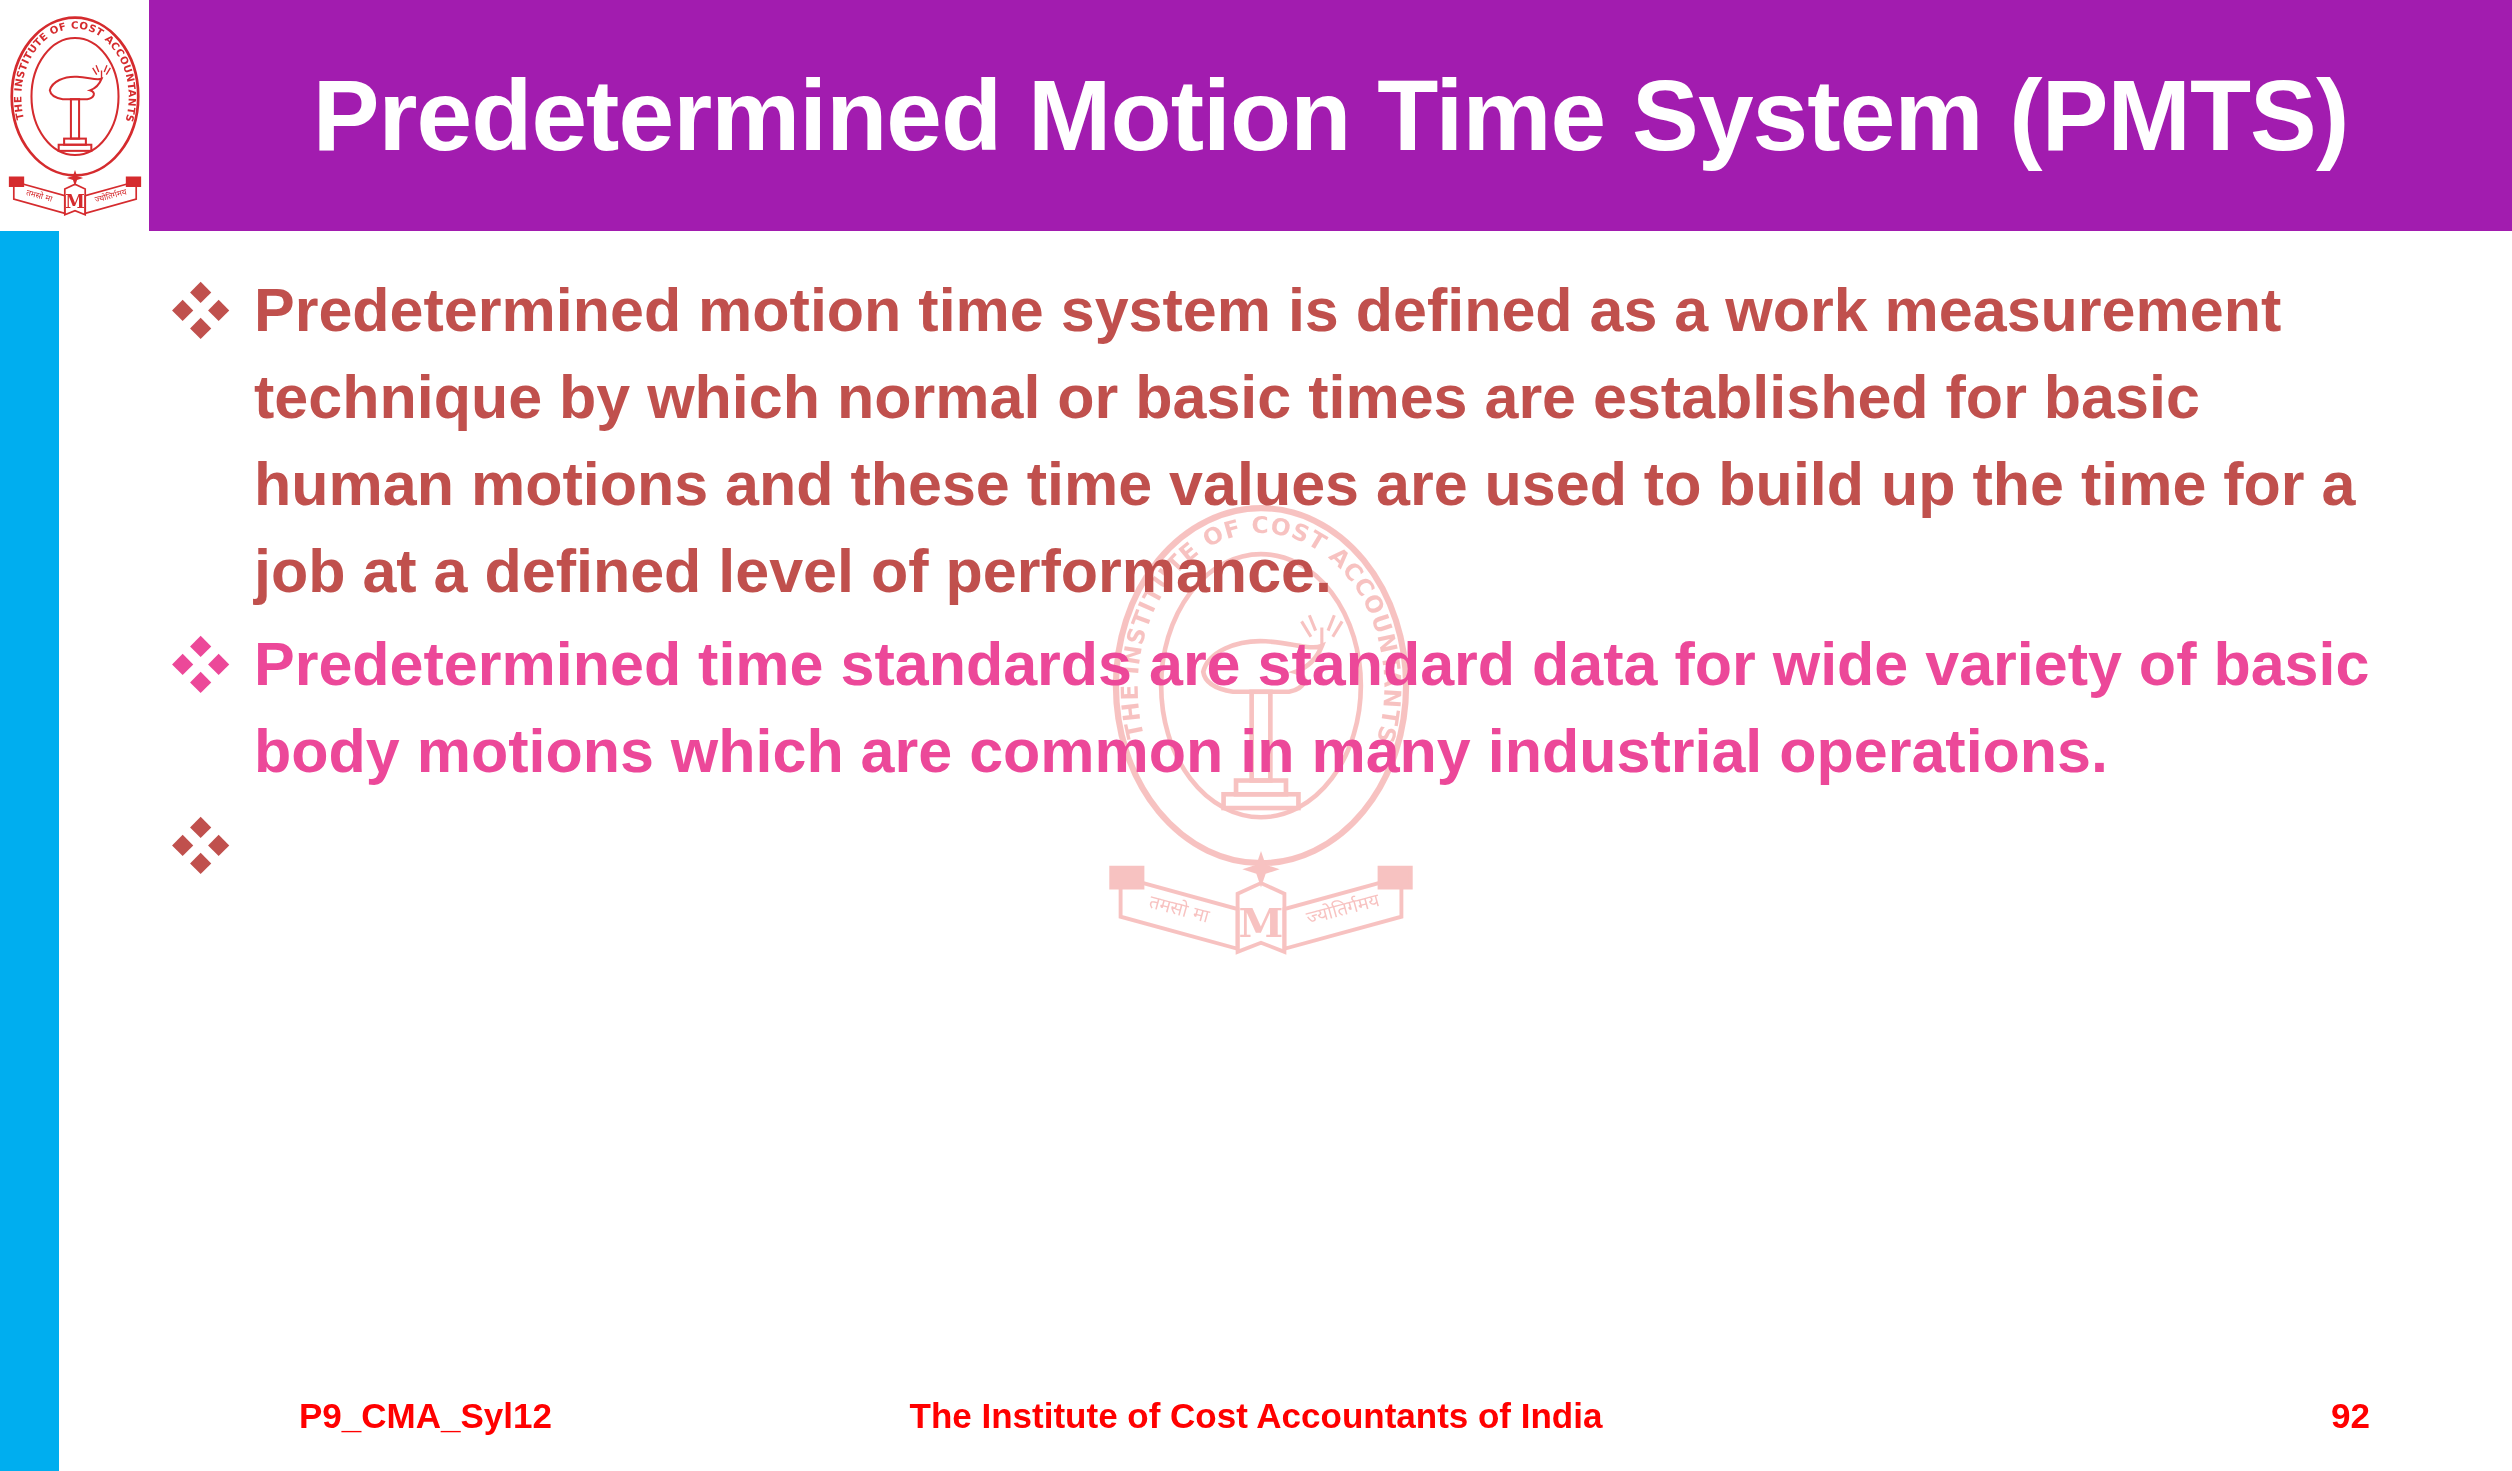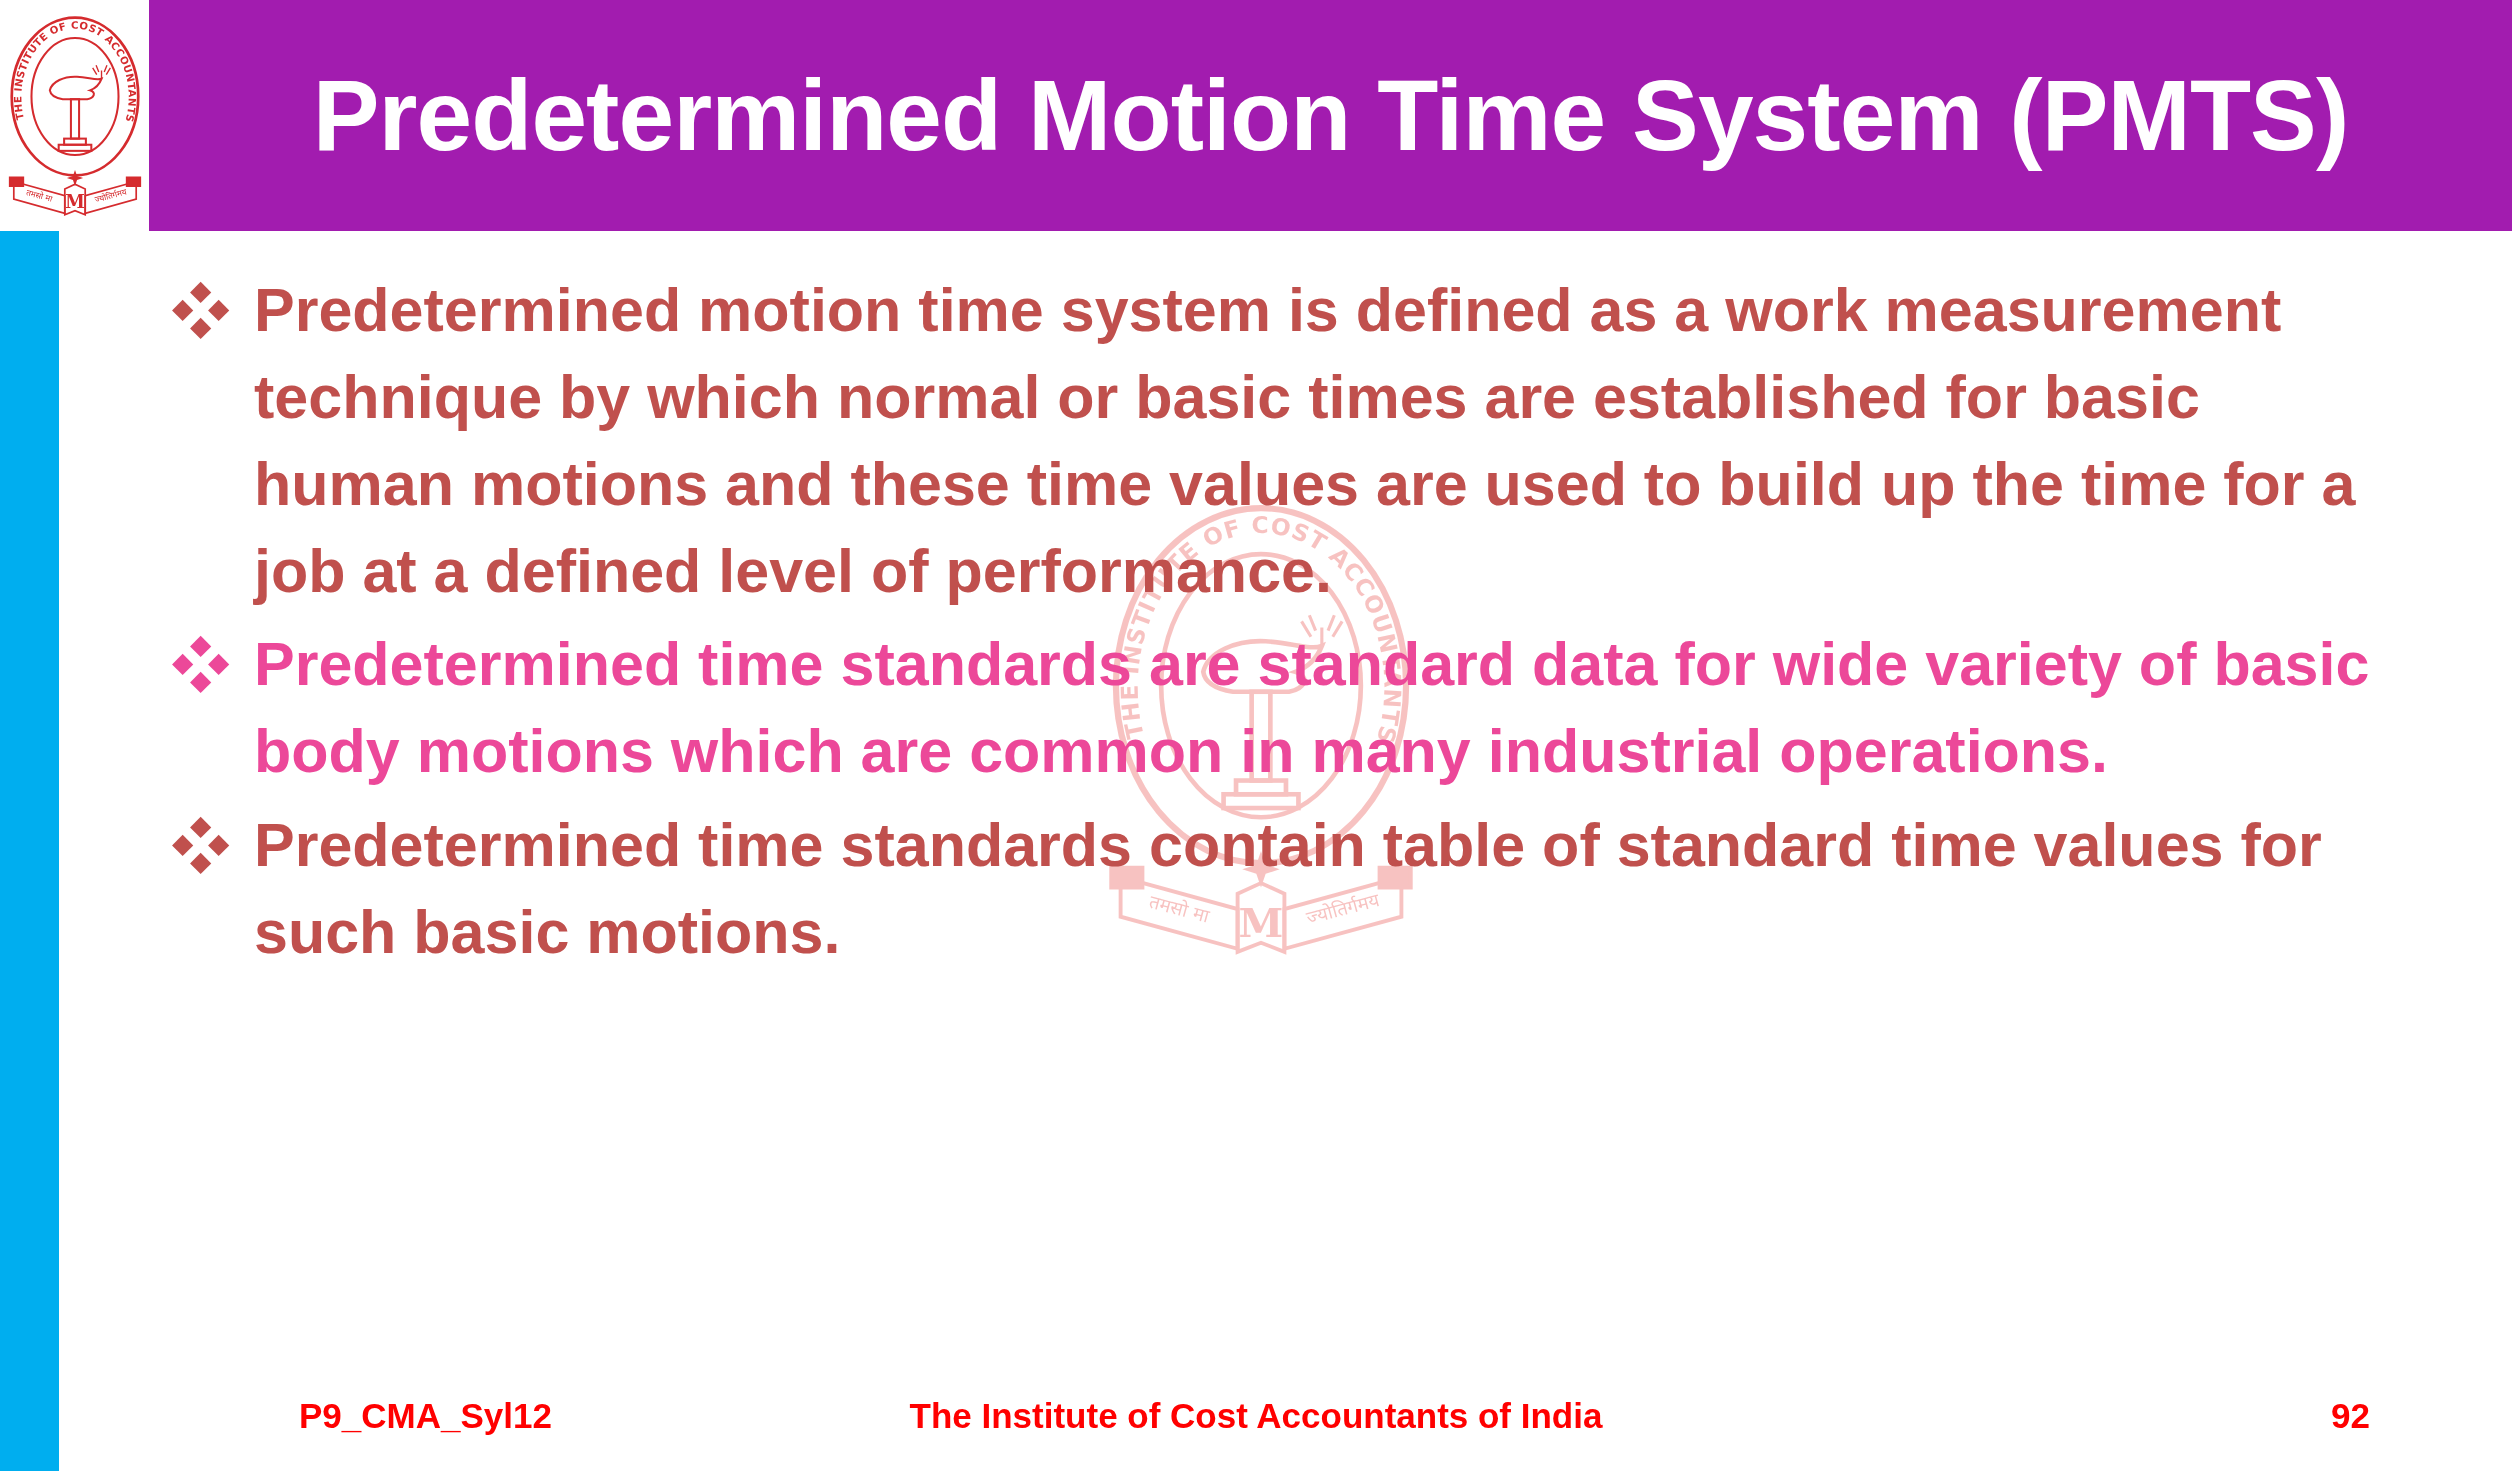--- a/index.html
+++ b/index.html
@@ -157,21 +157,20 @@
         </span>
       <span>Predetermined time standards are standard data for wide variety of basic body motions which are common in many industrial operations.</span>
     </li>
     <li class="bullet-item" style="color: rgb(192, 80, 77);">
       <span class="bullet-icon">
           <i></i>
           <i></i>
           <i></i>
           <i></i>
         </span>
-      <span>Predetermined time standards contain table of standard time values for such basic motions.</span>
     </li>
   </ul>
 </div>
 
 <div class="footer">
   <span class="footer-left" style="color: rgb(255, 0, 0);">P9_CMA_Syl12</span>
   <span class="footer-center" style="color: rgb(255, 0, 0);">The Institute of Cost Accountants of India</span>
   <span class="footer-right" style="color: rgb(255, 0, 0);">92</span>
 </div>
 

